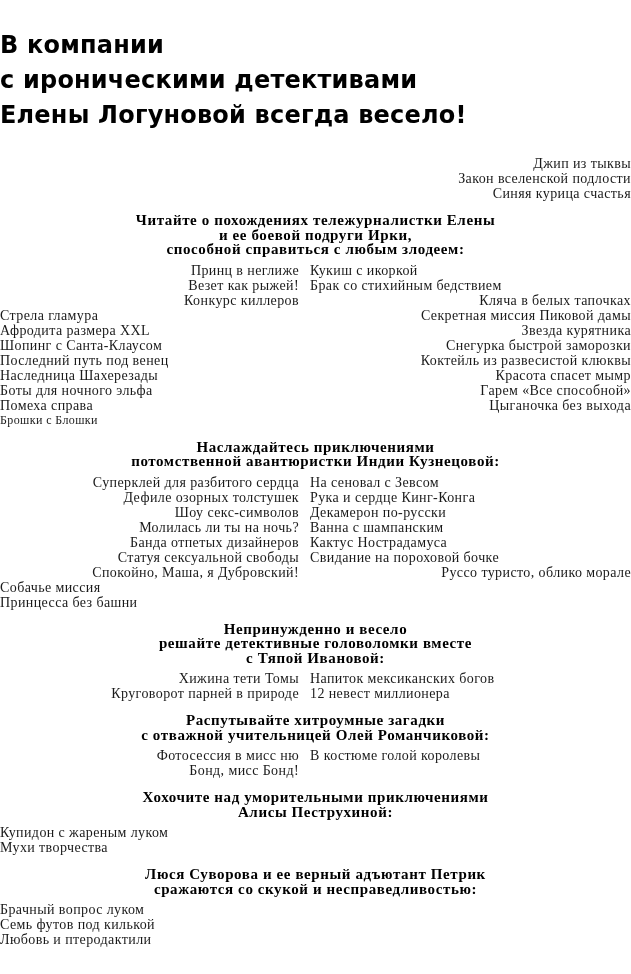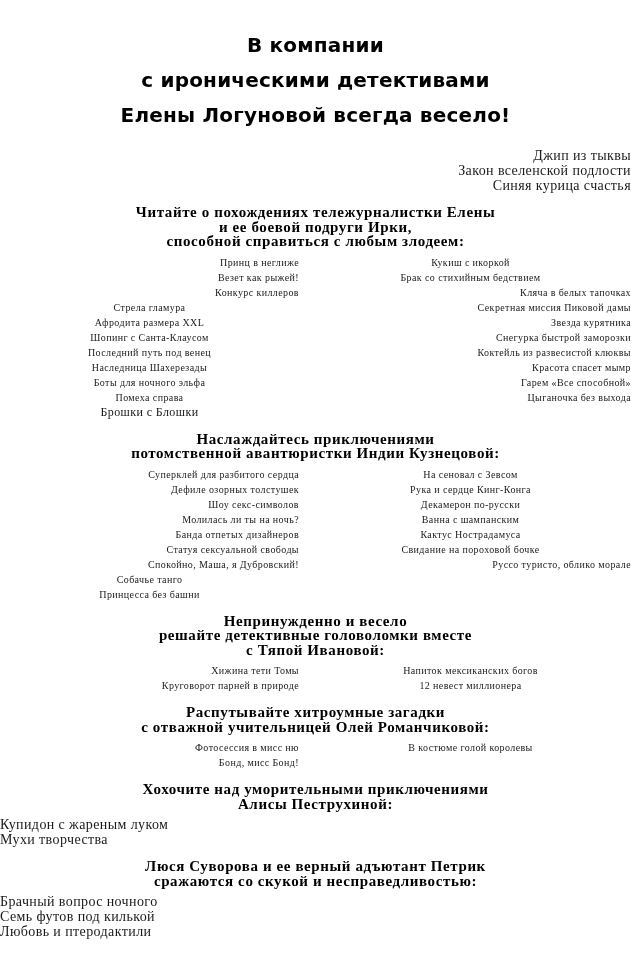--- a/index.html
+++ b/index.html
@@ -10,27 +10,26 @@
     margin: 0 auto;
     background: #ffffff;
     color: #1a1a1a;
     font-family: "Liberation Serif", "DejaVu Serif", serif;
     overflow: hidden;
     box-sizing: border-box;
     padding-top: 28px;
   }
   
   .title {
-    text-align: center;
     font-family: "DejaVu Sans", "Liberation Sans", sans-serif;
     font-weight: bold;
-    font-size: 20px;
+    font-size: 24px;
     line-height: 35px;
     letter-spacing: 0.2px;
-    margin-bottom: 15px;
+    margin-bottom: 23px;
     color: #000;
   }
   
   .standalone-list { text-align: right; }
   .book-title {
     font-size: 14px;
     line-height: 15px;
     letter-spacing: 0.4px;
     color: #1a1a1a;
     white-space: nowrap;
@@ -46,23 +45,23 @@
     margin-bottom: 6px;
     color: #000;
   }
   .heading-line { white-space: nowrap; }
   
   .two-col {
     display: grid;
     grid-template-columns: 299px 1fr;
     column-gap: 11px;
   }
-  .two-col .cell { font-size: 10px; line-height: 15px; letter-spacing: 0.4px; white-space: nowrap; }
+  .two-col .cell { font-size: 14px; line-height: 15px; letter-spacing: 0.4px; white-space: nowrap; }
   .two-col .cell.left  { text-align: right; }
-  .two-col .cell.right { text-align: center; }
+  .two-col .cell.right { text-align: left; }
   .two-col .cell.small { font-size: 12px; }
   
   .centered-list { }
 </style>
 </head>
 <body>
 
 <div class="page">
 
   <header class="title">
@@ -121,21 +120,21 @@
           <div class="cell left book-row-cell">Шоу секс-символов</div>
           <div class="cell right book-row-cell">Декамерон по-русски</div>
           <div class="cell left book-row-cell">Молилась ли ты на ночь?</div>
           <div class="cell right book-row-cell">Ванна с шампанским</div>
           <div class="cell left book-row-cell">Банда отпетых дизайнеров</div>
           <div class="cell right book-row-cell">Кактус Нострадамуса</div>
           <div class="cell left book-row-cell">Статуя сексуальной свободы</div>
           <div class="cell right book-row-cell">Свидание на пороховой бочке</div>
           <div class="cell left book-row-cell">Спокойно, Маша, я Дубровский!</div>
           <div class="cell left book-row-cell">Руссо туристо, облико морале</div>
-          <div class="cell right book-row-cell">Собачье танго</div>
+          <div class="cell right book-row-cell">Собачье миссия</div>
           <div class="cell left book-row-cell empty"></div>
           <div class="cell right book-row-cell">Принцесса без башни</div>
         </div>
       </div>
       <div class="book-section">
         <div class="section-heading">
           <div class="heading-line">Непринужденно и весело</div>
           <div class="heading-line">решайте детективные головоломки вместе</div>
           <div class="heading-line">с Тяпой Ивановой:</div>
         </div>
@@ -167,20 +166,20 @@
           <div class="book-title">Купидон с жареным луком</div>
           <div class="book-title">Мухи творчества</div>
         </div>
       </div>
       <div class="book-section">
         <div class="section-heading">
           <div class="heading-line">Люся Суворова и ее верный адъютант Петрик</div>
           <div class="heading-line">сражаются со скукой и несправедливостью:</div>
         </div>
         <div class="centered-list">
-          <div class="book-title">Брачный вопрос ночного</div>
+          <div class="book-title">Брачный вопрос луком</div>
           <div class="book-title">Семь футов под килькой</div>
           <div class="book-title">Любовь и птеродактили</div>
         </div>
       </div>
     </main>
 
 </div>
 
 </body></html>

